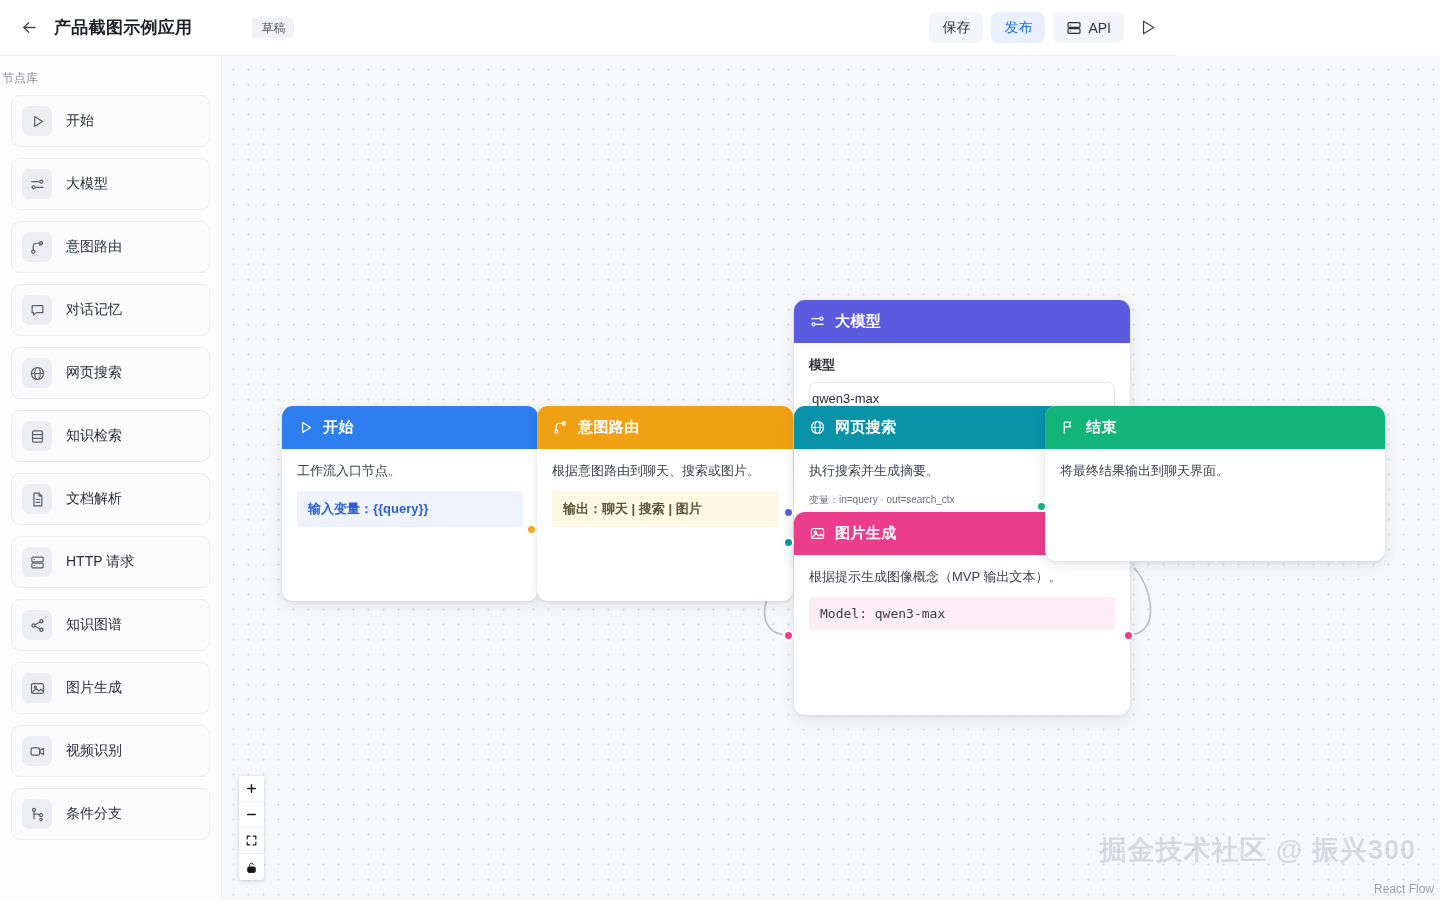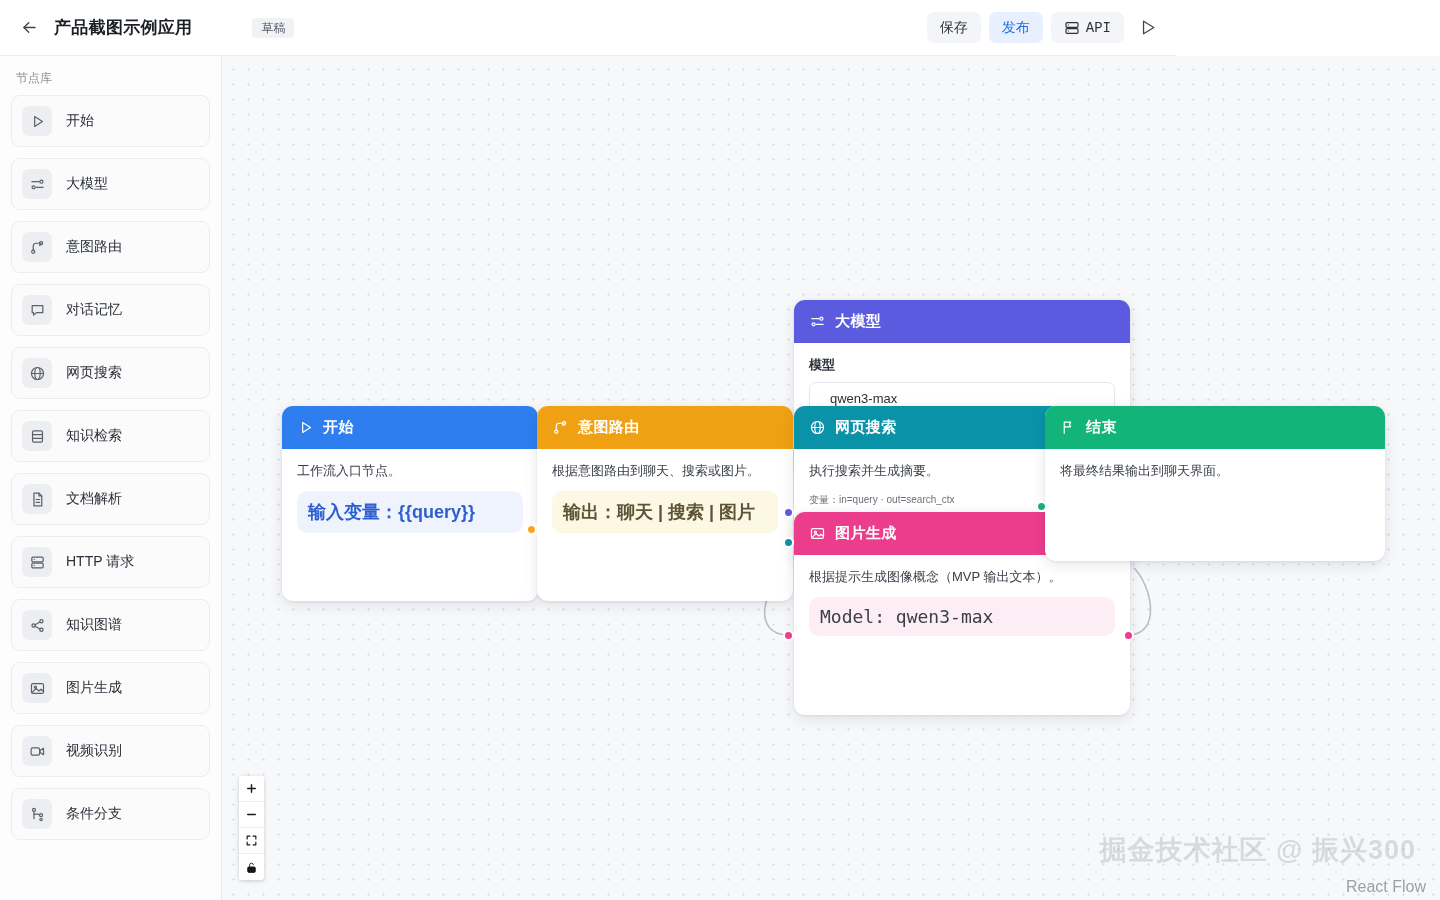--- a/index.html
+++ b/index.html
@@ -37,37 +37,37 @@
   }
   #header-right {
     margin-left: auto; margin-right: 14px;
     display: flex; align-items: center; gap: 8px;
   }
   .hbtn {
     height: 31px; border-radius: 7px;
     display: flex; align-items: center; gap: 6px;
     padding: 0 13px; font-size: 14px; cursor: pointer;
     background: #f3f5f8; color: #2d333b; border: none;
-    font-family: Liberation Mono, monospace;
+    font-family: Liberation Sans, sans-serif;
   }
   .hbtn.primary { background: #e8f0ff; color: #1f6feb; }
   .hbtn.icononly { background: transparent; width: 30px; padding: 0; justify-content: center; color: #40454d; }
 
   
   #sidebar {
     position: absolute; left: 0; top: 56px;
     width: 222px; height: 844px;
     background: #fdfdfe;
     border-right: 1px solid #e9ebef;
     overflow: hidden;
     z-index: 40;
   }
   #sidebar-title {
     font-size: 12px; color: #8b9099;
-    padding: 14px 0 8px 16px;
+    padding: 14px 0 8px 2px;
   }
   .node-item {
     margin: 0 11px 11px 11px;
     height: 52px;
     background: #fbfbfc;
     border: 1px solid #ecedf1;
     border-radius: 9px;
     display: flex; align-items: center;
     padding-left: 10px;
     cursor: grab;
@@ -104,22 +104,22 @@
   .node-head {
     height: 43px; display: flex; align-items: center;
     padding: 0 15px; gap: 9px;
     color: #ffffff; font-size: 15px; font-weight: 700;
     letter-spacing: .4px;
   }
   .node-body { padding: 13px 15px 15px 15px; }
   .node-desc { font-size: 13px; color: #3b4049; line-height: 1.45; }
   .node-sub  { font-size: 10px; color: #6a707a; margin-top: 12px; }
   .node-chip {
-    margin-top: 10px; border-radius: 10px;
-    padding: 9px 11px; font-size: 18px;
+    margin-top: 10px; border-radius: 1px;
+    padding: 9px 11px; font-size: 13px;
   }
   .mono { font-family: "DejaVu Sans Mono", "Liberation Mono", monospace; }
 
   .handle {
     position: absolute; width: 11px; height: 11px;
     border-radius: 50%; border: 2px solid #ffffff;
     z-index: 30;
   }
 
   
@@ -141,22 +141,22 @@
   .ctrl-btn:last-child { border-bottom: none; }
 
   #watermark {
     position: absolute; right: 24px; bottom: 32px;
     font-size: 27px; font-weight: 700;
     color: rgba(140,148,160,.30);
     letter-spacing: 1px;
     user-select: none;
   }
   #attribution {
-    position: absolute; right: 14px; bottom: 4px;
-    font-size: 16px; color: #9aa0a8;
+    position: absolute; right: 6px; bottom: 4px;
+    font-size: 12px; color: #9aa0a8;
   }
 </style>
 </head>
 <body>
 
 <div id="header">
   <div id="back-btn">
     <svg width="19" height="19" viewBox="0 0 24 24" fill="none" stroke="currentColor" stroke-width="1.8" stroke-linecap="round" stroke-linejoin="round">
       <line x1="19" y1="12" x2="5" y2="12"></line>
         <polyline points="11 18 5 12 11 6"></polyline>
@@ -331,21 +331,21 @@
               <line x1="4" y1="8" x2="14" y2="8"></line>
               <circle cx="17.5" cy="8" r="2.2"></circle>
               <line x1="10" y1="16" x2="20" y2="16"></line>
               <circle cx="6.5" cy="16" r="2.2"></circle>
             </svg>
           </span>
           <span>大模型</span>
         </div>
         <div class="node-body">
           <div style="font-size:13px;font-weight:700;color:#2b3038">模型</div>
-          <div style="margin-top:8px;border:1px solid #e3e6ec;border-radius:7px;padding:8px 20px;font-size:13px;color:#2b3038">qwen3-max</div>
+          <div style="margin-top:8px;border:1px solid #e3e6ec;border-radius:7px;padding:8px 2px;font-size:13px;color:#2b3038">qwen3-max</div>
         </div>
       </div>
       <div class="flow-node" style="left: 60px; top: 350px; width: 256px; height: 195px;">
         <div class="node-head" style="background:#2e7ef0">
           <span style="display:flex">
             <svg width="17" height="17" viewBox="0 0 24 24" fill="none" stroke="currentColor" stroke-width="1.7" stroke-linecap="round" stroke-linejoin="round">
               <polygon points="8 5 19 12 8 19"></polygon>
             </svg>
           </span>
           <span>开始</span>

